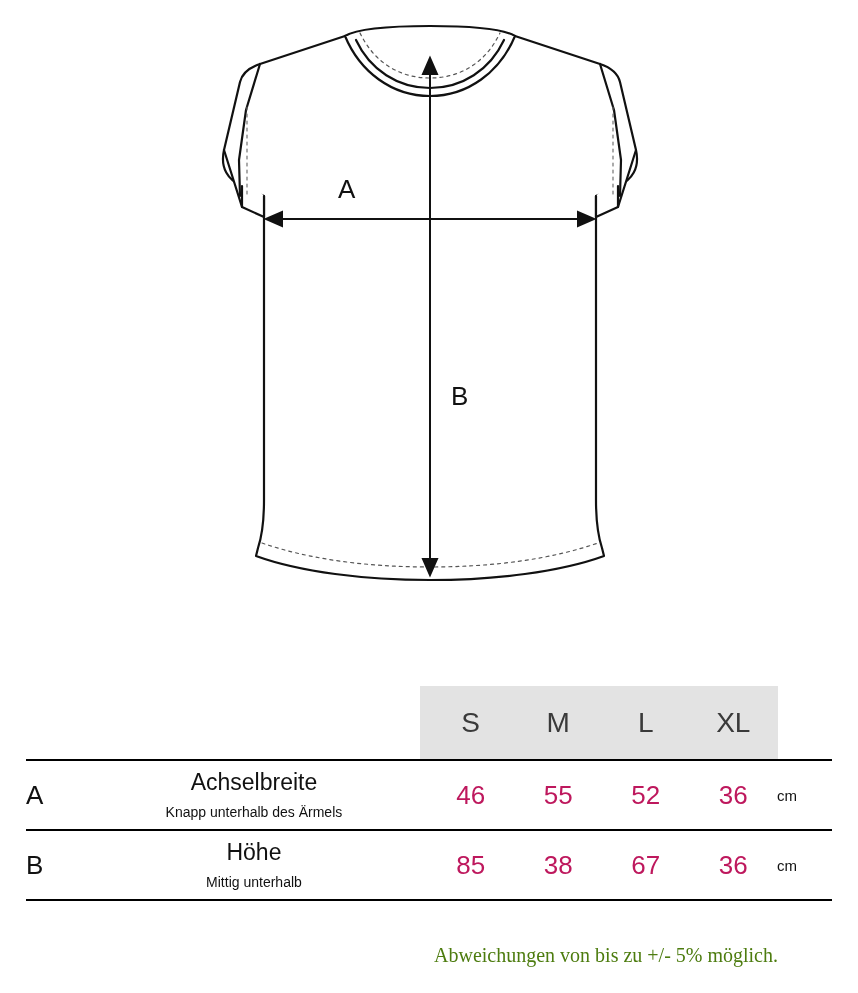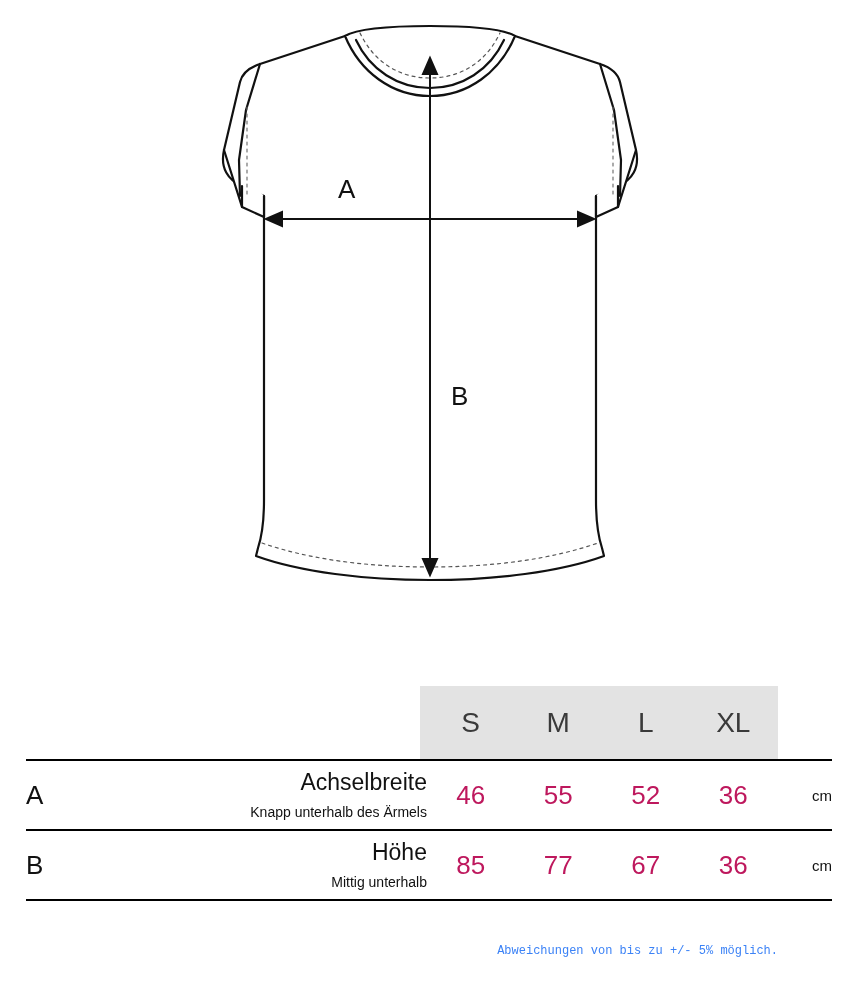--- a/index.html
+++ b/index.html
@@ -92,21 +92,21 @@
   .cell-letter {
     width: 54px;
     text-align: left;
     font-size: 26px;
     font-weight: 300;
     color: #111;
     padding-left: 4px;
   }
   .cell-desc {
     width: 340px;
-    text-align: right;
+    text-align: center;
   }
   .desc-main {
     font-size: 23px;
     font-weight: 400;
     color: #111;
     line-height: 1.15;
   }
   .desc-sub {
     font-size: 14px;
     font-weight: 400;
@@ -116,33 +116,33 @@
   }
   .cell-val {
     width: 86px;
     text-align: center;
     font-size: 26px;
     font-weight: 300;
     color: #be185d;
   }
   .cell-unit {
     width: 54px;
-    text-align: right;
+    text-align: left;
     font-size: 15px;
     color: #111;
     padding-left: 14px;
   }
 
   .footnote {
     position: absolute;
     right: 80px;
     top: 272px;
-    font-size: 12px;
-    color: #3b82f6;
-    font-family: Liberation Mono, monospace;
+    font-size: 20px;
+    color: #4d7c0f;
+    font-family: Liberation Serif, serif;
   }
 </style>
 </head>
 <body>
 
 <div class="diagram-area">
   <svg width="858" height="660" viewBox="0 0 858 660" xmlns="http://www.w3.org/2000/svg">
     <g fill="none" stroke="#111111" stroke-width="2.2" stroke-linejoin="round" stroke-linecap="round">
 
       <path d="M345,36
@@ -231,21 +231,21 @@
       <td class="cell-unit">cm</td>
     </tr>
 
     <tr class="data-row rowline-bottom">
       <td class="cell-letter">B</td>
       <td class="cell-desc">
         <div class="desc-main">Höhe</div>
         <div class="desc-sub">Mittig unterhalb</div>
       </td>
       <td class="cell-val">85</td>
-      <td class="cell-val">77</td>
+      <td class="cell-val">38</td>
       <td class="cell-val">67</td>
       <td class="cell-val">36</td>
       <td class="cell-unit">cm</td>
     </tr>
   </tbody>
     </table>
 
   <div class="footnote">Abweichungen von bis zu +/- 5% möglich.</div>
 </div>
 

